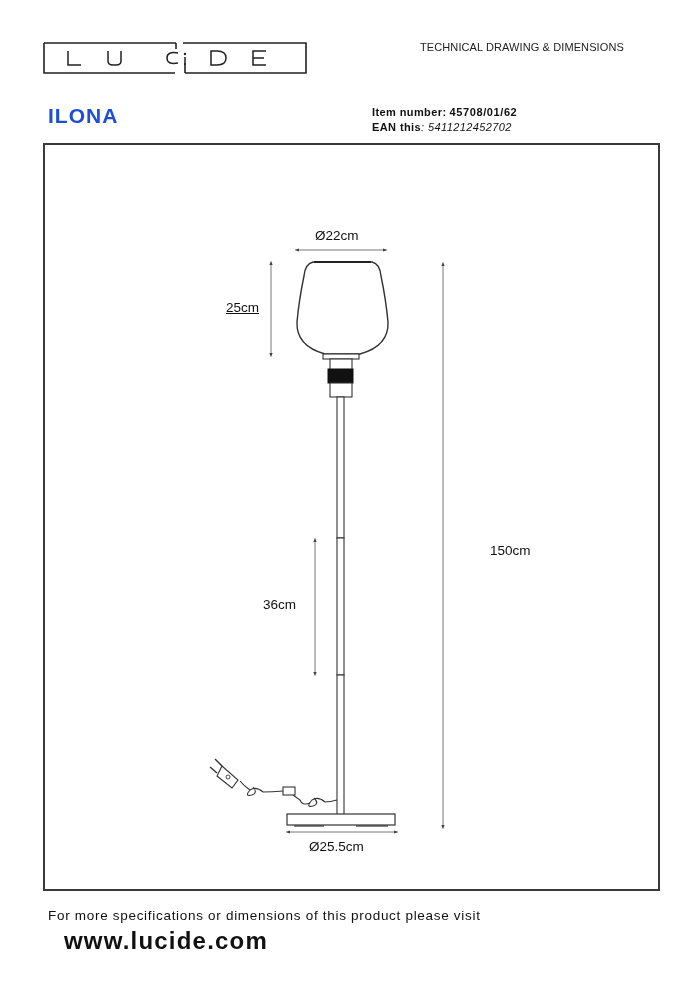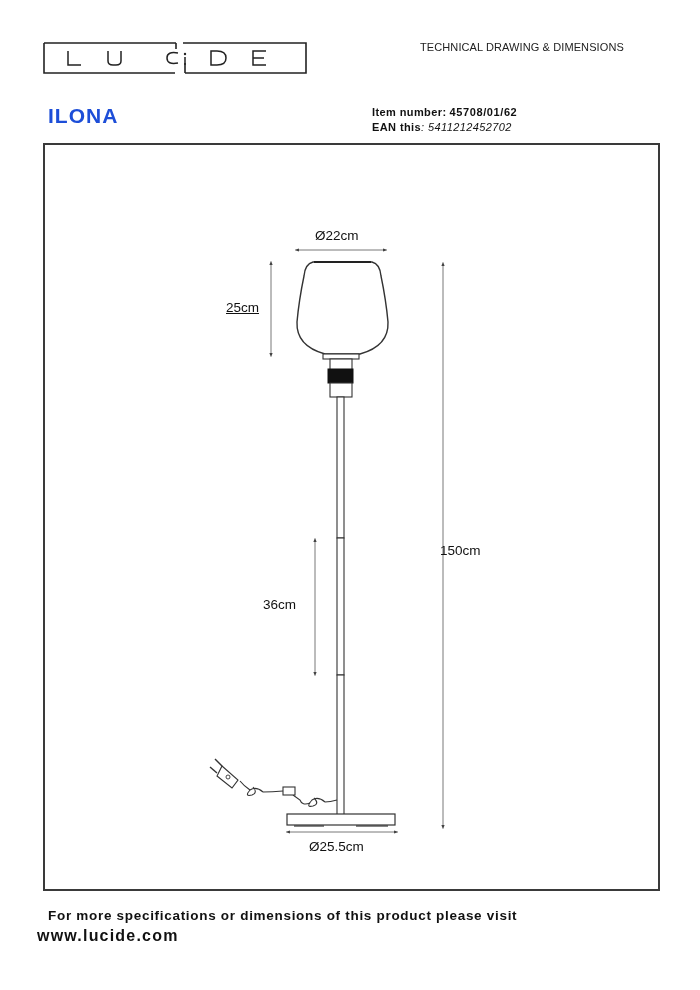--- a/index.html
+++ b/index.html
@@ -16,26 +16,26 @@
     .meta .value-bold { font-weight: bold; letter-spacing: 0.6px; }
     .meta .value { letter-spacing: 0.4px; font-style: italic; }
 
     .frame { left: 43px; top: 143px; width: 617px; height: 748px; border: 2px solid #3a3a3a; box-sizing: border-box; }
 
     .drawing { left: 0; top: 0; width: 700px; height: 990px; }
 
     .dim-label { font-size: 13.5px; color: #111; white-space: nowrap; }
     .dim-top { left: 315px; top: 228px; }
     .dim-25 { left: 226px; top: 300px; text-decoration: underline; }
-    .dim-150 { left: 440px; top: 543px; }
+    .dim-150 { left: 490px; top: 543px; }
     .dim-36 { left: 263px; top: 597px; }
     .dim-base { left: 309px; top: 839px; }
 
-    .footer-note { left: 48px; top: 908px; font-size: 13.5px; font-weight: bold; letter-spacing: 0.7px; color: #111; }
-    .footer-url { left: 37px; top: 927px; font-size: 16px; font-weight: bold; letter-spacing: 1.2px; color: #111; }
+    .footer-note { left: 48px; top: 908px; font-size: 13.5px; font-weight: normal; letter-spacing: 0.7px; color: #111; }
+    .footer-url { left: 64px; top: 927px; font-size: 24px; font-weight: bold; letter-spacing: 1.2px; color: #111; }
   </style>
 </head>
 <body>
 
 <div class="abs logo-box">
   <svg width="264" height="32" viewBox="0 0 264 32">
 
     <path d="M1 1 H133 M140 1 H263 V31 H142 M132 31 H1 V1" fill="none" stroke="#222" stroke-width="1.6"></path>
     <path d="M133 1 V7" stroke="#222" stroke-width="1.6"></path>
     <path d="M142 31 V21" stroke="#222" stroke-width="1.6"></path>

